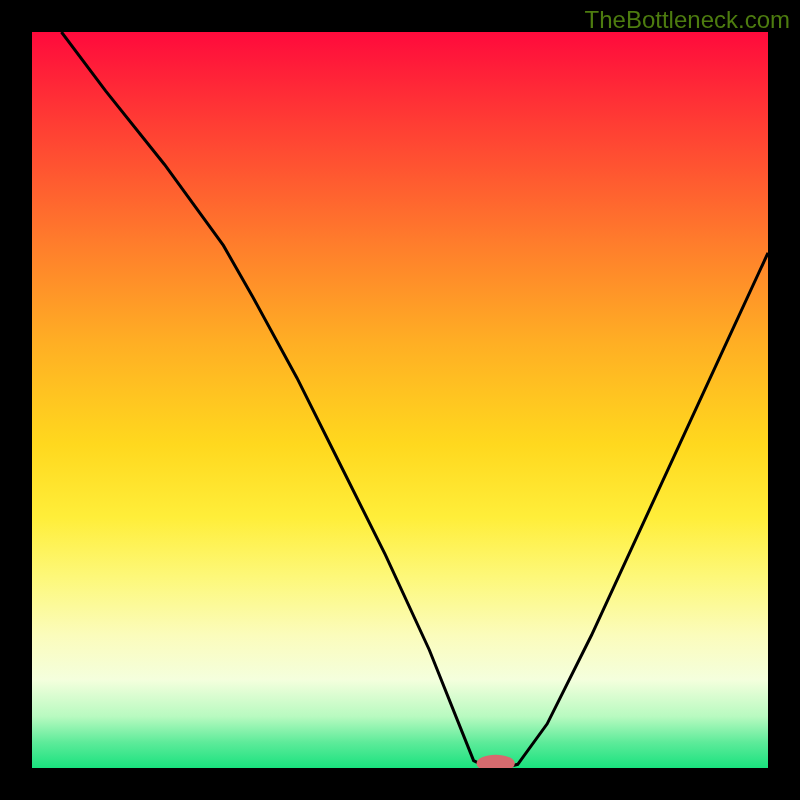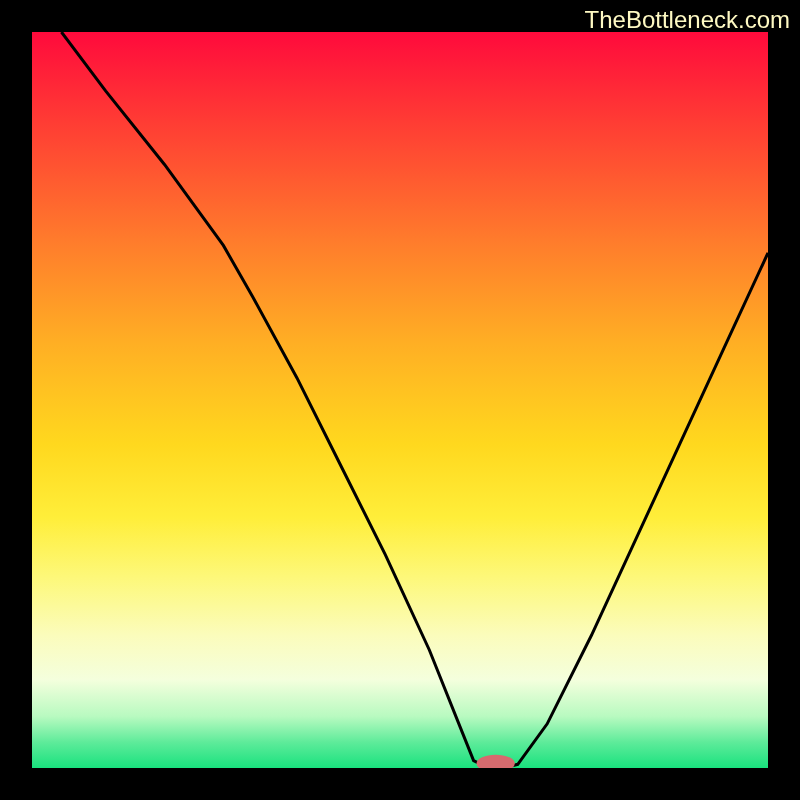--- a/index.html
+++ b/index.html
@@ -46,21 +46,21 @@
     width: 736px;
     height: 736px;
   }
   .watermark {
     position: absolute;
     top: 6px;
     right: 10px;
     font-family: Arial, Helvetica, sans-serif;
     font-size: 24px;
     font-weight: 500;
-    color: #fef9c3;
+    color: #4d7c0f;
     letter-spacing: 0px;
     user-select: none;
   }
 </style>
 </head>
 <body>
 
 <div class="frame">
   <div class="plot-area">
     <svg class="curve-layer" viewBox="0 0 100 100" preserveAspectRatio="none">

